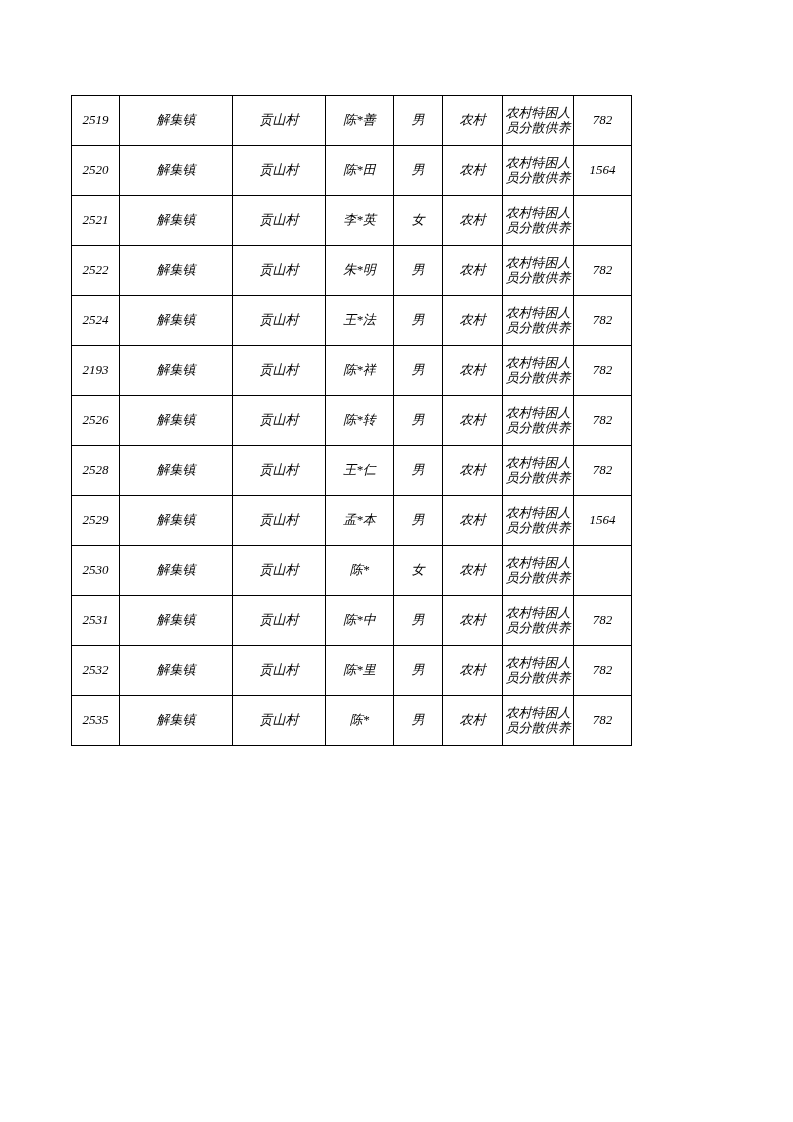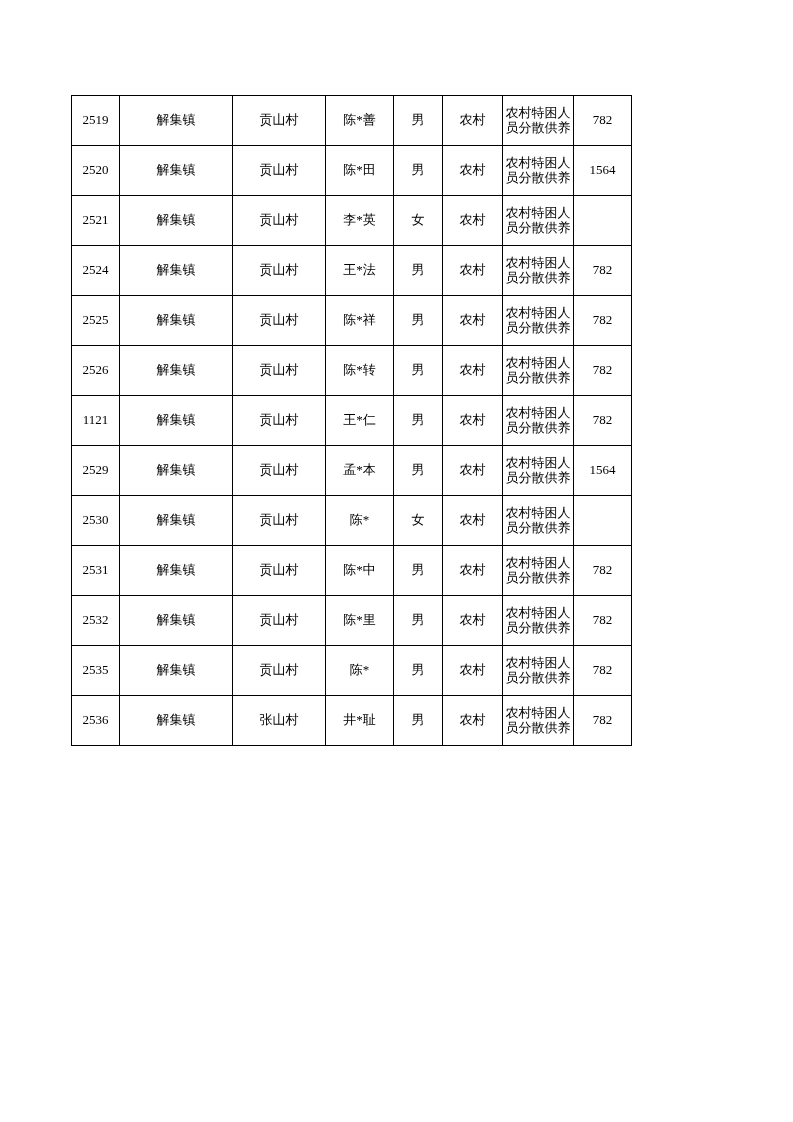--- a/index.html
+++ b/index.html
@@ -14,20 +14,21 @@
     color: #000000;
     position: relative;
     overflow: hidden;
   }
   .page {
     position: absolute;
     left: 0;
     top: 0;
     width: 714px;
     height: 1122px;
+    font-style: italic;
   }
   .table-wrap {
     position: absolute;
     left: 71px;
     top: 95px;
     width: 560px;
   }
   table.doc-table {
     border-collapse: collapse;
     table-layout: fixed;
@@ -119,33 +120,45 @@
             <td class="cn">贡山村</td>
             <td class="cn">李*英</td>
             <td class="cn">女</td>
             <td class="cn">农村</td>
             <td class="cat-cell">
               <span class="cat-text">农村特困人员分散供养</span>
             </td>
             <td class="amount-cell"></td>
           </tr>
           <tr>
+            <td class="seq-cell">2522</td>
+            <td class="cn">解集镇</td>
+            <td class="cn">贡山村</td>
+            <td class="cn">朱*明</td>
+            <td class="cn">男</td>
+            <td class="cn">农村</td>
+            <td class="cat-cell">
+              <span class="cat-text">农村特困人员分散供养</span>
+            </td>
+            <td class="amount-cell">782</td>
+          </tr>
+          <tr>
             <td class="seq-cell">2524</td>
             <td class="cn">解集镇</td>
             <td class="cn">贡山村</td>
             <td class="cn">王*法</td>
             <td class="cn">男</td>
             <td class="cn">农村</td>
             <td class="cat-cell">
               <span class="cat-text">农村特困人员分散供养</span>
             </td>
             <td class="amount-cell">782</td>
           </tr>
           <tr>
-            <td class="seq-cell">2525</td>
+            <td class="seq-cell">2193</td>
             <td class="cn">解集镇</td>
             <td class="cn">贡山村</td>
             <td class="cn">陈*祥</td>
             <td class="cn">男</td>
             <td class="cn">农村</td>
             <td class="cat-cell">
               <span class="cat-text">农村特困人员分散供养</span>
             </td>
             <td class="amount-cell">782</td>
           </tr>
@@ -155,21 +168,21 @@
             <td class="cn">贡山村</td>
             <td class="cn">陈*转</td>
             <td class="cn">男</td>
             <td class="cn">农村</td>
             <td class="cat-cell">
               <span class="cat-text">农村特困人员分散供养</span>
             </td>
             <td class="amount-cell">782</td>
           </tr>
           <tr>
-            <td class="seq-cell">1121</td>
+            <td class="seq-cell">2528</td>
             <td class="cn">解集镇</td>
             <td class="cn">贡山村</td>
             <td class="cn">王*仁</td>
             <td class="cn">男</td>
             <td class="cn">农村</td>
             <td class="cat-cell">
               <span class="cat-text">农村特困人员分散供养</span>
             </td>
             <td class="amount-cell">782</td>
           </tr>
@@ -219,32 +232,20 @@
             <td class="cat-cell">
               <span class="cat-text">农村特困人员分散供养</span>
             </td>
             <td class="amount-cell">782</td>
           </tr>
           <tr>
             <td class="seq-cell">2535</td>
             <td class="cn">解集镇</td>
             <td class="cn">贡山村</td>
             <td class="cn">陈*</td>
-            <td class="cn">男</td>
-            <td class="cn">农村</td>
-            <td class="cat-cell">
-              <span class="cat-text">农村特困人员分散供养</span>
-            </td>
-            <td class="amount-cell">782</td>
-          </tr>
-          <tr>
-            <td class="seq-cell">2536</td>
-            <td class="cn">解集镇</td>
-            <td class="cn">张山村</td>
-            <td class="cn">井*耻</td>
             <td class="cn">男</td>
             <td class="cn">农村</td>
             <td class="cat-cell">
               <span class="cat-text">农村特困人员分散供养</span>
             </td>
             <td class="amount-cell">782</td>
           </tr>
         </tbody>
     </table>
   </div>

